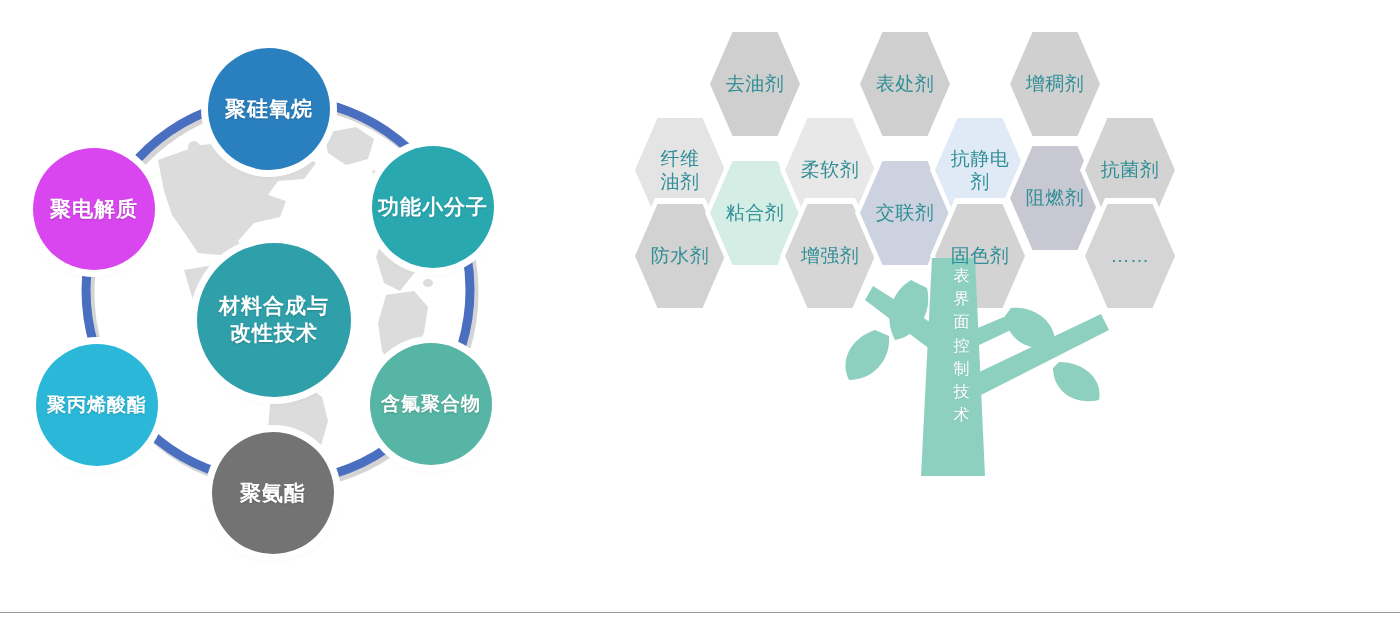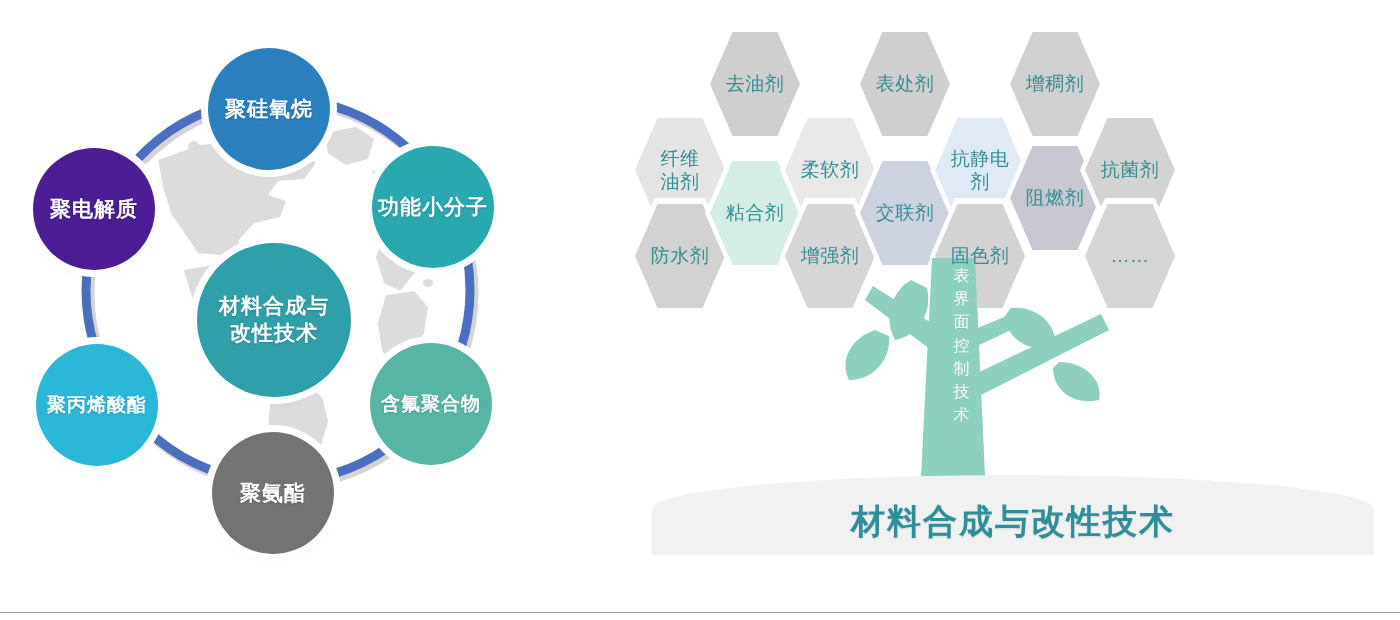--- a/index.html
+++ b/index.html
@@ -220,21 +220,21 @@
     </div>
 
     <div class="circle-node white-ring" id="node-3" style="background:#737373">
       <span>聚氨酯</span>
     </div>
 
     <div class="circle-node white-ring" id="node-4" style="background:#2bb8d8">
       <span>聚丙烯酸酯</span>
     </div>
 
-    <div class="circle-node white-ring" id="node-5" style="background:#4c1d95">
+    <div class="circle-node white-ring" id="node-5" style="background:#d946ef">
       <span>聚电解质</span>
     </div>
 
     <div class="circle-node white-ring" id="node-center" style="background:#2fa0aa">
       <div>
         <div>材料合成与</div>
         <div>改性技术</div>
       </div>
     </div>
   </div>
@@ -369,19 +369,16 @@
           <span>表</span>
           <span>界</span>
           <span>面</span>
           <span>控</span>
           <span>制</span>
           <span>技</span>
           <span>术</span>
         </div>
     </div>
 
-    <div id="platform">
-      <div id="platform-title">材料合成与改性技术</div>
-    </div>
   </div>
 
   <div id="bottom-rule"></div>
 </div>
 
 </body></html>

